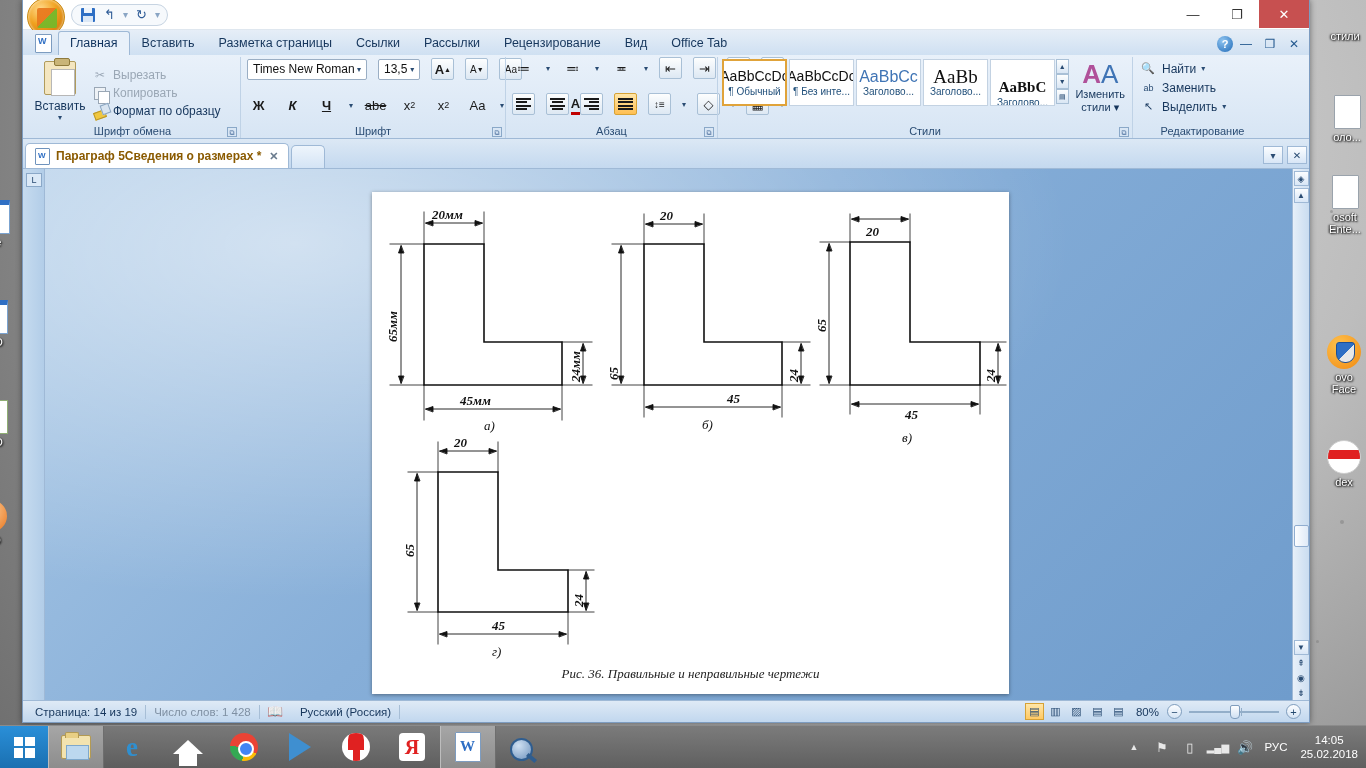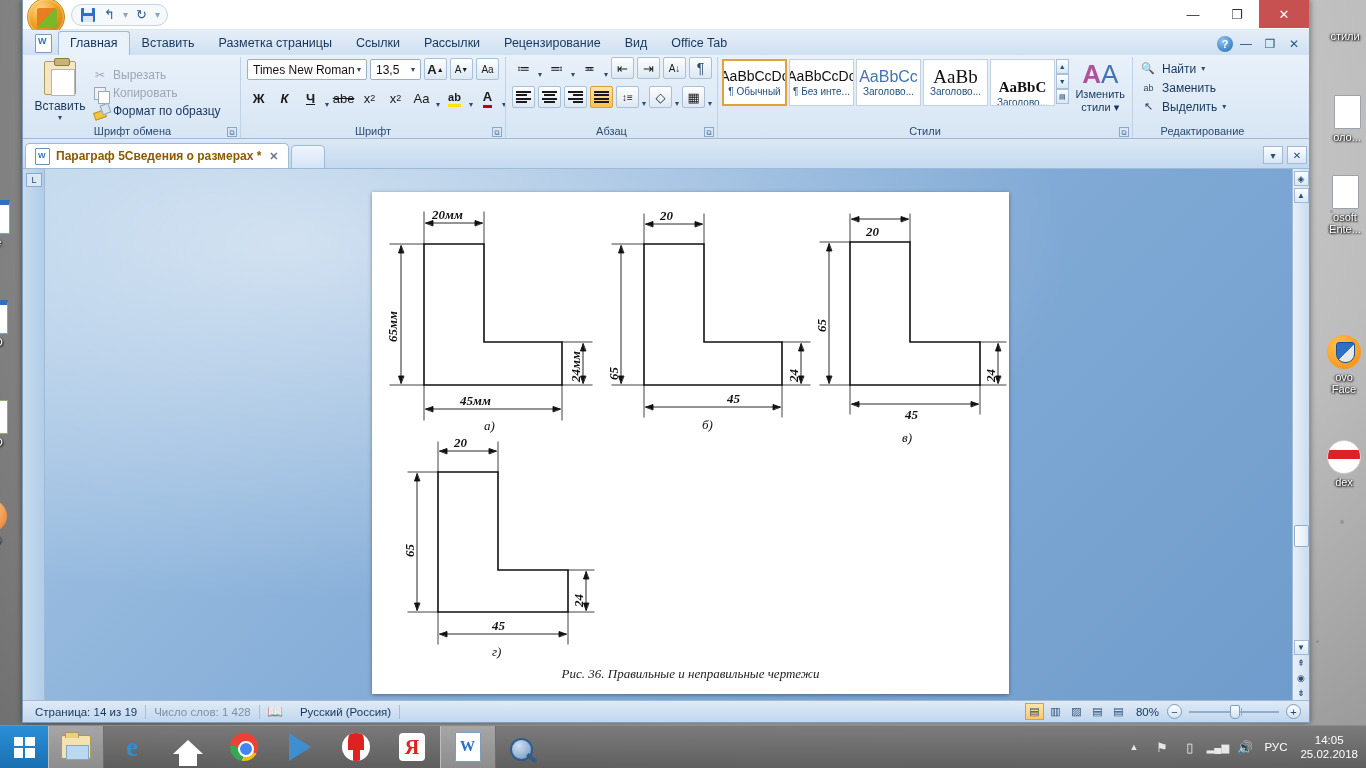--- a/index.html
+++ b/index.html
@@ -180,21 +180,21 @@
   .clip-ico { width:16px; height:15px; display:flex; align-items:center; justify-content:center; font-size:12px; }
   .scissors { color:#9aa7b5; }
   .copy-gl { width:12px; height:13px; border:1px solid #9aa7b5; background:#eef2f6; position:relative; }
   .copy-gl:after { content:""; position:absolute; left:3px; top:3px; width:10px; height:11px; border:1px solid #9aa7b5; background:#fff; }
   .brush-gl { width:15px; height:14px; position:relative; }
   .brush-gl:before{ content:""; position:absolute; left:1px; top:7px; width:10px; height:6px; background:#f0c73f; transform:rotate(-20deg); border:1px solid #b8952a;}
   .brush-gl:after{ content:""; position:absolute; left:8px; top:0px; width:7px; height:8px; background:#d8e4f0; transform:rotate(-20deg); border:1px solid #8aa5c0;}
 
   
   .font-grp { flex-direction:column; display:flex; padding-left:6px; padding-right:6px; }
-  .frow { display:flex; align-items:flex-end; gap:3px; margin-bottom:7px; }
+  .frow { display:flex; align-items:center; gap:11px; margin-bottom:14px; }
   .combo {
     height:21px; background:#fff; border:1px solid #9aaec4; border-radius:2px;
     display:flex; align-items:center; padding:0 2px 0 5px; font-size:12px; color:#111;
   }
   .combo .cv { flex:1; white-space:nowrap; overflow:hidden; }
   .combo .carat { color:#2a4c73; font-size:8px; padding:0 3px; }
   .fbtn {
     min-width:23px; height:22px; border:1px solid transparent; border-radius:2px;
     display:flex; align-items:center; justify-content:center;
     font-size:13px; color:#1a1a1a; background:transparent; padding:0 2px;

